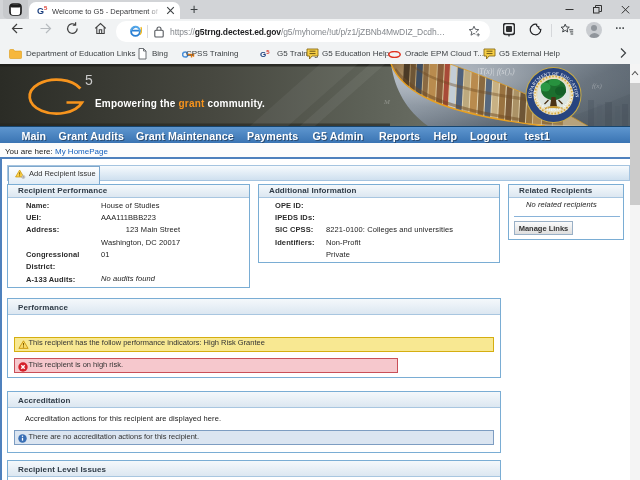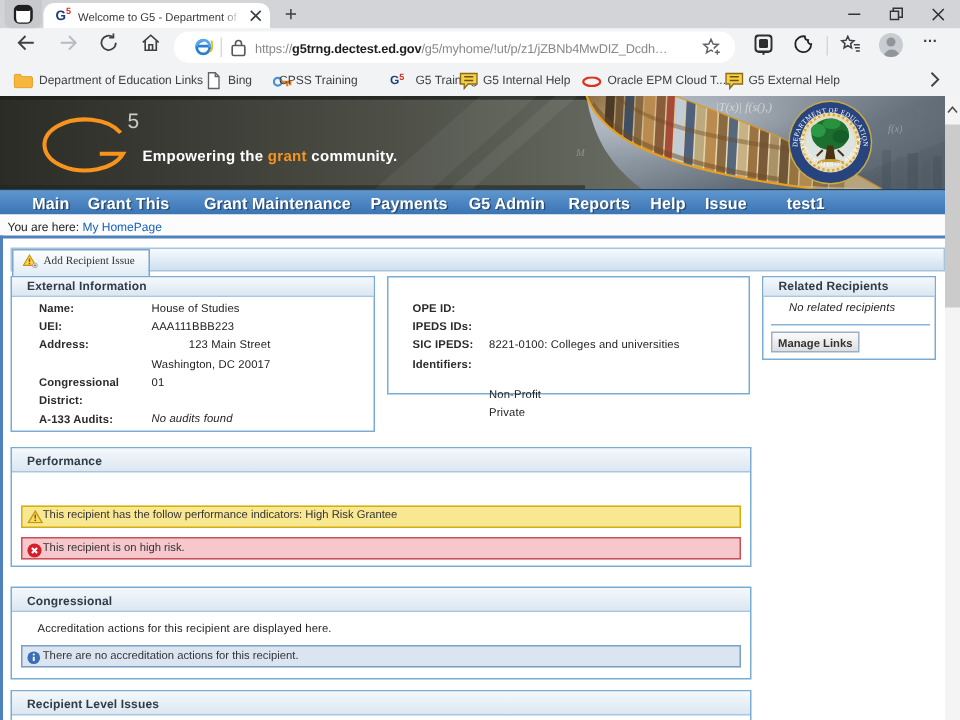--- a/index.html
+++ b/index.html
@@ -30,21 +30,21 @@
 #page { position:absolute; left:0; top:64px; width:630px; height:416px; background:#fff; }
 #banner { position:absolute; left:0; top:0; width:630px; height:62px; }
 #mainnav { position:absolute; left:0; top:62px; width:630px; height:16.5px; background:linear-gradient(#5e96cf,#3a74b3); border-top:1.5px solid #17456e; }
 #mainnav span { color:#fff; font-weight:bold; font-size:10.7px; position:absolute; top:3px; text-shadow:1px 1px 0 #2a4d74; letter-spacing:0.1px; }
 #crumb { position:absolute; left:0; top:78.5px; width:630px; height:14.5px; background:#fcfcfc; font-size:8px; color:#222; }
 #crumb span { position:absolute; left:5px; top:4px; }
 #crumb a { color:#1560bd; text-decoration:none; }
 #content { position:absolute; left:0; top:93px; width:630px; height:323px; background:#fff; border-top:2px solid #4f81bd; border-left:2px solid #4f81bd; }
 
 #tabrow { position:absolute; left:5px; top:6px; width:623px; height:15.5px; background:linear-gradient(#f6fafd,#cfe0ef); border:1px solid #a5c4e0; }
-#addbtn { position:absolute; left:0px; top:-0.5px; width:91.5px; height:26px; background:linear-gradient(#fdfeff,#d5e4f1); border:1px solid #7da7cc; font-size:7.5px; color:#333;font-family:Liberation Serif, serif; }
+#addbtn { position:absolute; left:0px; top:-0.5px; width:91.5px; height:26px; background:linear-gradient(#fdfeff,#d5e4f1); border:1px solid #7da7cc; font-size:7.5px; color:#333; }
 #addbtn .txt { position:absolute; left:20px; top:2.5px; }
 
 .panel { position:absolute; background:#fff; border:1px solid #7aadd4; }
 .phead { height:13px; background:linear-gradient(#f4f8fb,#dce7f1); border-bottom:1px solid #a8c6e0; font-size:8px; font-weight:bold; color:#2f3b47; padding:1px 0 0 10px; letter-spacing:0.1px; }
 .phead2 { height:16px; background:linear-gradient(#f4f8fb,#dce7f1); border-bottom:1px solid #a8c6e0; font-size:8px; font-weight:bold; color:#2f3b47; padding:3.5px 0 0 10px; letter-spacing:0.1px; }
 .lbl { font-weight:bold; color:#2b2b2b; }
 .row { position:absolute; font-size:7.5px; color:#222; line-height:12.2px; letter-spacing:0.1px;padding-left:12px; }
 
 .notebox { position:absolute; font-size:7.5px; color:#333; }
 .nicon { position:absolute; left:3px; top:3px; }
@@ -150,21 +150,21 @@
       <circle cx="3.2" cy="4.5" r="2.6" fill="none" stroke="#4a90d9" stroke-width="1.5"></circle>
       <path d="M5.8 4.5 h6.5 M9.5 4.5 v3 M11.5 4.5 v2.3" stroke="#e8780a" stroke-width="1.4"></path>
     </svg>
   <span class="bm" style="left:186px">CPSS Training</span>
   <span class="bm" style="left:260px;top:5px;font-size:8px;font-weight:bold;color:#1b3f7e">G<span style="color:#d93025;font-size:6px;vertical-align:3px">5</span></span>
   <span class="bm" style="left:277px">G5 Training</span>
   <svg class="bm" style="left:306px;top:4px" width="13" height="12" viewBox="0 0 13 12">
       <path d="M1 1 h11 v7 h-6 l-2.5 3 v-3 H1z" fill="#f7cf45" stroke="#8a6d1a" stroke-width="0.9"></path>
       <path d="M3.5 3.2 h6 M3.5 5.6 h6" stroke="#6a5413" stroke-width="1"></path>
     </svg>
-  <span class="bm" style="left:322px">G5 Internal Help</span>
+  <span class="bm" style="left:322px">G5 Education Help</span>
   <svg class="bm" style="left:388px;top:7px" width="13" height="7" viewBox="0 0 13 7">
       <ellipse cx="6.5" cy="3.5" rx="5.7" ry="2.9" fill="none" stroke="#e0301e" stroke-width="1.5"></ellipse>
     </svg>
   <span class="bm" style="left:405px">Oracle EPM Cloud T...</span>
   <svg class="bm" style="left:483px;top:4px" width="13" height="12" viewBox="0 0 13 12">
       <path d="M1 1 h11 v7 h-6 l-2.5 3 v-3 H1z" fill="#f7cf45" stroke="#8a6d1a" stroke-width="0.9"></path>
       <path d="M3.5 3.2 h6 M3.5 5.6 h6" stroke="#6a5413" stroke-width="1"></path>
     </svg>
   <span class="bm" style="left:499px">G5 External Help</span>
   <svg class="bm" style="left:619px;top:3px" width="8" height="12" viewBox="0 0 8 12">
@@ -284,97 +284,98 @@
         <text font-size="4.2" fill="#ffffff" font-family="Liberation Serif" letter-spacing="0.2"><textPath href="#arcBot" startOffset="50%" text-anchor="middle">UNITED STATES OF AMERICA</textPath></text>
       </g>
 
       <path d="M 80.4 24.5 A 27 17 0 1 0 82 38.5 L 66.5 38.5" fill="none" stroke="#f7941d" stroke-width="2.7"></path>
       <text x="85" y="21" font-size="14" fill="#c9c9c9">5</text>
       <text x="95" y="43" font-size="10" fill="#ffffff" font-weight="bold" letter-spacing="0.2">Empowering the <tspan fill="#f7941d">grant</tspan> community.</text>
     </svg>
   </div>
   <div id="mainnav">
     <span style="left:21.5px">Main</span>
-    <span style="left:58.5px">Grant This</span>
+    <span style="left:58.5px">Grant Audits</span>
     <span style="left:136px">Grant Maintenance</span>
     <span style="left:247px">Payments</span>
     <span style="left:312.5px">G5 Admin</span>
     <span style="left:379px">Reports</span>
     <span style="left:433.5px">Help</span>
-    <span style="left:470px">Issue</span>
+    <span style="left:470px">Logout</span>
     <span style="left:524.5px">test1</span>
   </div>
   <div id="crumb">
       <span>You are here: <a href="#">My HomePage</a></span>
     </div>
   <div id="content">
     <div id="tabrow">
       <div id="addbtn">
         <svg style="position:absolute;left:6px;top:2.5px" width="11" height="10" viewBox="0 0 13 11">
             <path d="M5.5 0.8 L10.3 9 H0.7 Z" fill="#ffd24a" stroke="#c8960c" stroke-width="0.9"></path>
             <path d="M5.5 3.5 v2.8" stroke="#7a5a00" stroke-width="1.1"></path>
             <circle cx="5.5" cy="7.6" r="0.65" fill="#7a5a00"></circle>
             <circle cx="9.8" cy="9" r="1.9" fill="#eee" stroke="#888" stroke-width="0.5"></circle>
             <path d="M9.8 8 v2 M8.8 9 h2" stroke="#555" stroke-width="0.5"></path>
           </svg>
         <span class="txt">Add Recipient Issue</span>
       </div>
     </div>
 
     <div class="panel" style="left:5px;top:24.5px;width:243px;height:104.5px;">
-      <div class="phead">External Information</div>
+      <div class="phead">Recipient Performance</div>
       <div class="row" style="left:6px;top:15.4px;"><span class="lbl">Name:</span></div>
       <div class="row" style="left:81px;top:15.4px;">House of Studies</div>
       <div class="row" style="left:6px;top:27.6px;"><span class="lbl">UEI:</span></div>
       <div class="row" style="left:81px;top:27.6px;">AAA111BBB223</div>
       <div class="row" style="left:6px;top:39.8px;"><span class="lbl">Address:</span></div>
       <div class="row" style="left:81px;top:39.8px;text-align:right;">123 Main Street<br>Washington, DC 20017</div>
       <div class="row" style="left:6px;top:64.2px;width:66px;"><span class="lbl">Congressional District:</span></div>
       <div class="row" style="left:81px;top:64.2px;">01</div>
       <div class="row" style="left:6px;top:89px;"><span class="lbl">A-133 Audits:</span></div>
       <div class="row" style="left:81px;top:88.6px;font-style:italic;">No audits found</div>
     </div>
 
     <div class="panel" style="left:256px;top:24.5px;width:242px;height:79.5px;">
+      <div class="phead">Additional Information</div>
       <div class="row" style="left:4px;top:15.4px;"><span class="lbl">OPE ID:</span></div>
       <div class="row" style="left:4px;top:27.6px;"><span class="lbl">IPEDS IDs:</span></div>
-      <div class="row" style="left:4px;top:39.8px;"><span class="lbl">SIC IPEDS:</span></div>
+      <div class="row" style="left:4px;top:39.8px;"><span class="lbl">SIC CPSS:</span></div>
       <div class="row" style="left:55px;top:39.8px;">8221-0100: Colleges and universities</div>
       <div class="row" style="left:4px;top:52px;"><span class="lbl">Identifiers:</span></div>
-      <div class="row" style="left:55px;top:52px;margin-top:20px;">Non-Profit<br>Private</div>
+      <div class="row" style="left:55px;top:52px;">Non-Profit<br>Private</div>
     </div>
 
     <div class="panel" style="left:506px;top:24.5px;width:116px;height:56px;">
       <div class="phead">Related Recipients</div>
       <div class="row" style="left:5px;top:14.5px;font-style:italic;">No related recipients</div>
       <div style="position:absolute;left:5px;top:31.8px;width:106px;height:1px;background:#89b3d9"></div>
       <div style="position:absolute;left:5px;top:36.5px;width:59px;height:13.5px;background:linear-gradient(#fbfbfb,#dedede);border:1px solid #9ab0c6;font-size:7.5px;font-weight:bold;color:#333;text-align:center;line-height:13px;white-space:nowrap;">Manage Links</div>
     </div>
 
     <div class="panel" style="left:5px;top:139px;width:493.5px;height:80px;">
       <div class="phead2">Performance</div>
       <div class="notebox" style="left:6px;top:37.5px;width:480px;height:15.5px;background:#f8e892;border:1px solid #d5ae10;">
         <svg class="nicon" style="top:2.5px" viewBox="0 0 10 9" width="11" height="9">
             <path d="M5 0.8 L9.6 8.4 H0.4 Z" fill="#fbdc67" stroke="#c8960c" stroke-width="0.9"></path>
             <path d="M5 3 v2.6" stroke="#7a5a00" stroke-width="1"></path>
             <circle cx="5" cy="6.9" r="0.6" fill="#7a5a00"></circle>
           </svg>
         <span style="position:absolute;left:13.5px;top:0.5px;">This recipient has the follow performance indicators: High Risk Grantee</span>
       </div>
-      <div class="notebox" style="left:6px;top:59px;width:480px;height:15px;background:#f6c8cd;border:1px solid #c94f58;">
+      <div class="notebox" style="left:6px;top:59px;width:384px;height:15px;background:#f6c8cd;border:1px solid #c94f58;">
         <svg class="nicon" style="top:2.5px" viewBox="0 0 10 10" width="10" height="10">
             <circle cx="5" cy="5" r="4.7" fill="#d5202a"></circle>
             <path d="M3.3 3.3 L6.7 6.7 M6.7 3.3 L3.3 6.7" stroke="#fff" stroke-width="1.4"></path>
           </svg>
         <span style="position:absolute;left:13.5px;top:0.5px;">This recipient is on high risk.</span>
       </div>
     </div>
 
     <div class="panel" style="left:5px;top:232px;width:493.5px;height:61.5px;">
-      <div class="phead2">Congressional</div>
+      <div class="phead2">Accreditation</div>
       <div class="row" style="left:5px;top:21px;">Accreditation actions for this recipient are displayed here.</div>
       <div class="notebox" style="left:6px;top:38px;width:480px;height:14.5px;background:#dbe5f1;border:1px solid #7d9dc2;">
         <svg class="nicon" style="top:2.5px" viewBox="0 0 10 10" width="9" height="9">
             <circle cx="5" cy="5" r="4.7" fill="#3a6fb5"></circle>
             <path d="M5 4.2 v3.2" stroke="#fff" stroke-width="1.4"></path>
             <circle cx="5" cy="2.6" r="0.8" fill="#fff"></circle>
           </svg>
         <span style="position:absolute;left:13.5px;top:0.5px;">There are no accreditation actions for this recipient.</span>
       </div>
     </div>

